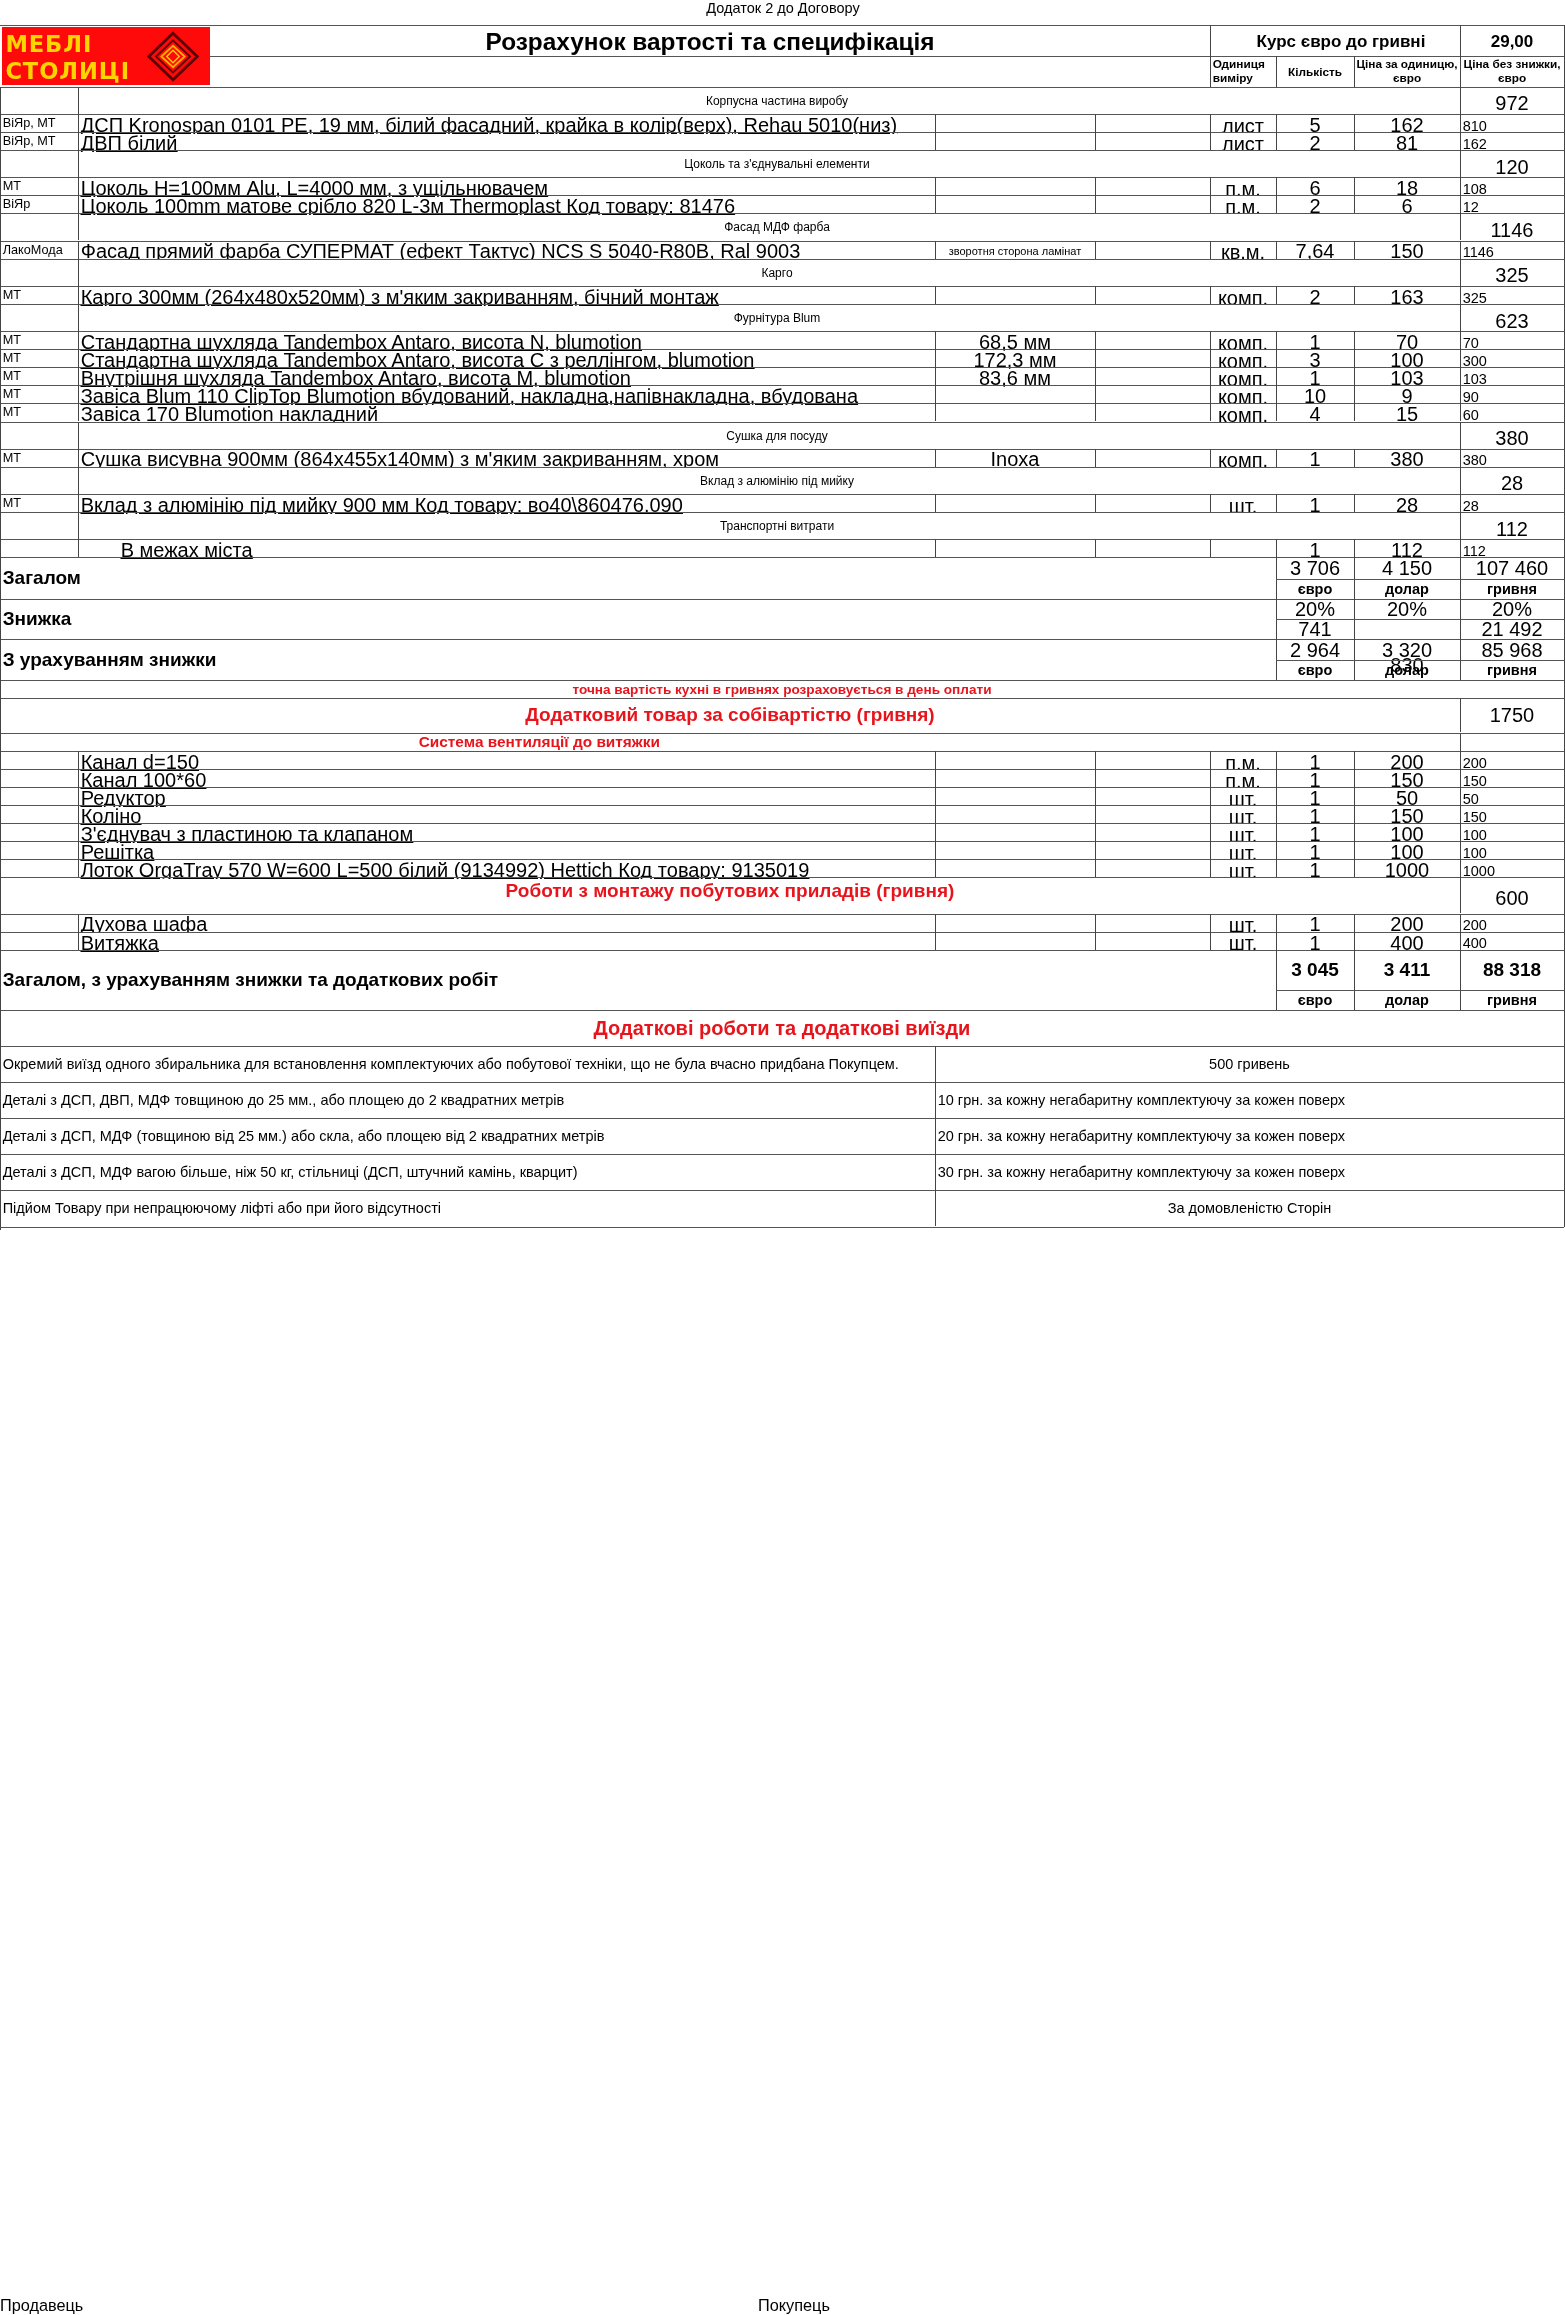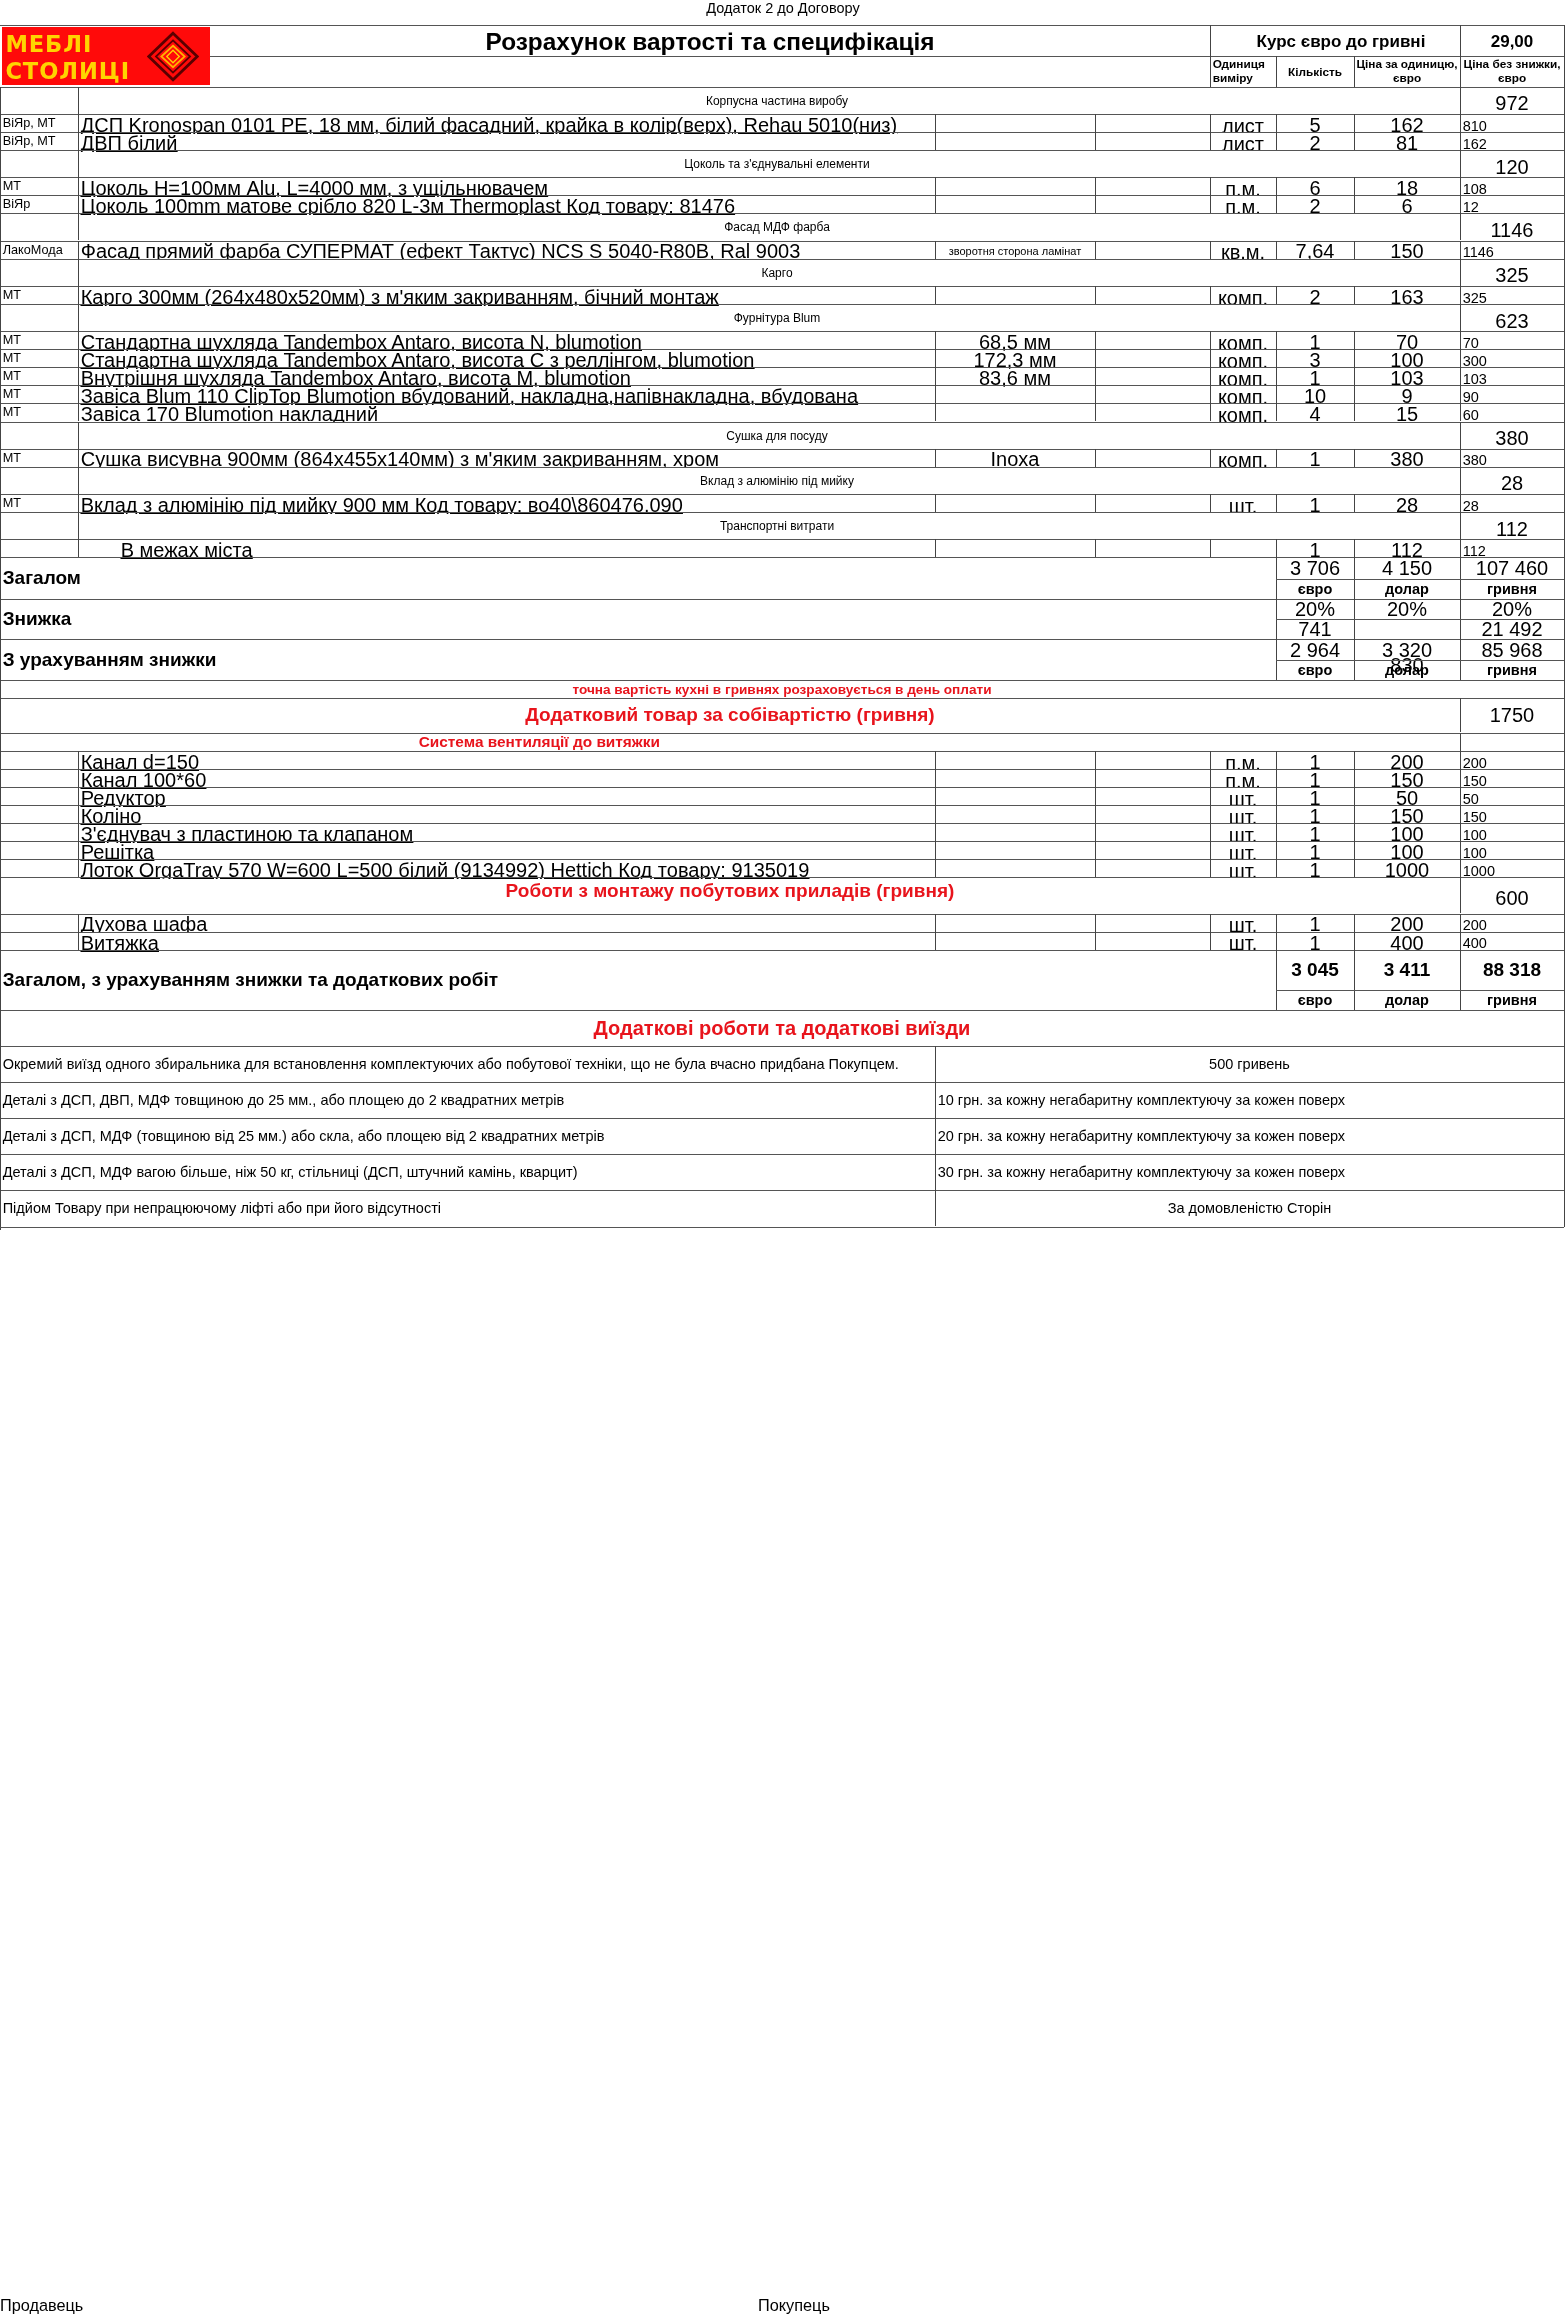--- a/index.html
+++ b/index.html
@@ -64,21 +64,21 @@
 <div class="hl" style="top: 114px; left: 0px; width: 1564px;"></div>
 <div class="vl" style="left: 78px; top: 114px; height: 18px;"></div>
 <div class="vl" style="left: 935px; top: 114px; height: 18px;"></div>
 <div class="vl" style="left: 1095px; top: 114px; height: 18px;"></div>
 <div class="vl" style="left: 1210px; top: 114px; height: 18px;"></div>
 <div class="vl" style="left: 1276px; top: 114px; height: 18px;"></div>
 <div class="vl" style="left: 1354px; top: 114px; height: 18px;"></div>
 <div class="vl" style="left: 1460px; top: 114px; height: 18px;"></div>
 <div class="cell l src" style="left: 0px; top: 114px; width: 78px; height: 18px;">ВіЯр, МТ</div>
 <div class="cell l desc" style="left: 78px; top: 116px; width: 858px; height: 18px;;text-decoration:underline;">
-    <span style="display: inline-block; transform-origin: left center; text-decoration: underline;">ДСП Kronospan 0101 PE, 18 мм, білий фасадний, крайка в колір(верх), Rehau 5010(низ)</span>
+    <span style="display: inline-block; transform-origin: left center; text-decoration: underline;">ДСП Kronospan 0101 PE, 19 мм, білий фасадний, крайка в колір(верх), Rehau 5010(низ)</span>
   </div>
 <div class="cell c num" style="left: 935px; top: 116px; width: 160px; height: 18px;"></div>
 <div class="cell c num" style="left: 1210px; top: 117px; width: 66px; height: 18px;">лист</div>
 <div class="cell c num" style="left: 1276px; top: 116px; width: 78px; height: 18px;">5</div>
 <div class="cell c num" style="left: 1354px; top: 116px; width: 106px; height: 18px;">162</div>
 <div class="cell l small" style="left: 1460px; top: 117px; width: 104px; height: 18px;">810</div>
 <div class="hl" style="top: 132px; left: 0px; width: 1564px;"></div>
 <div class="vl" style="left: 78px; top: 132px; height: 18px;"></div>
 <div class="vl" style="left: 935px; top: 132px; height: 18px;"></div>
 <div class="vl" style="left: 1095px; top: 132px; height: 18px;"></div>

